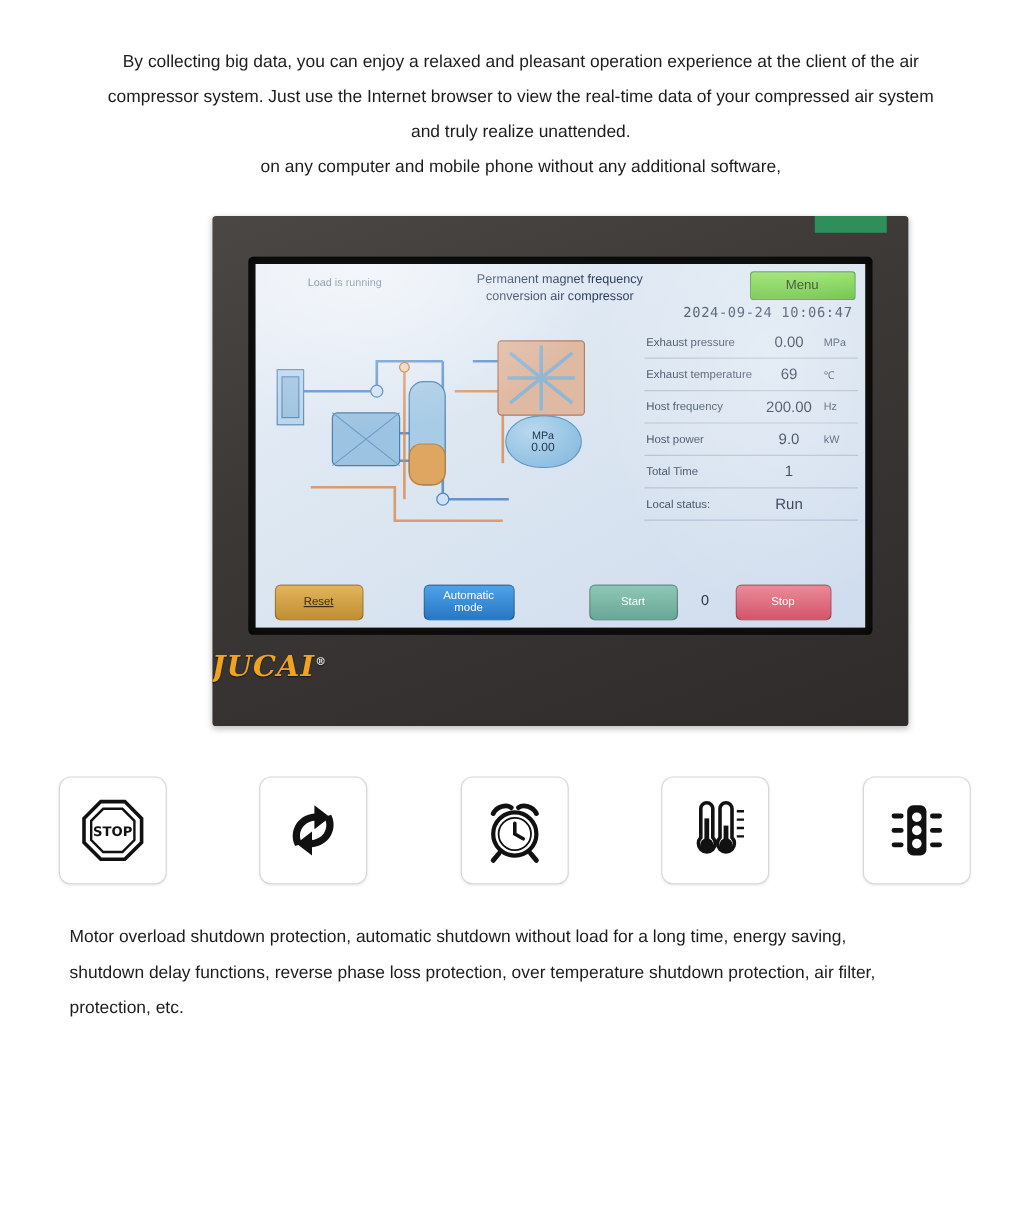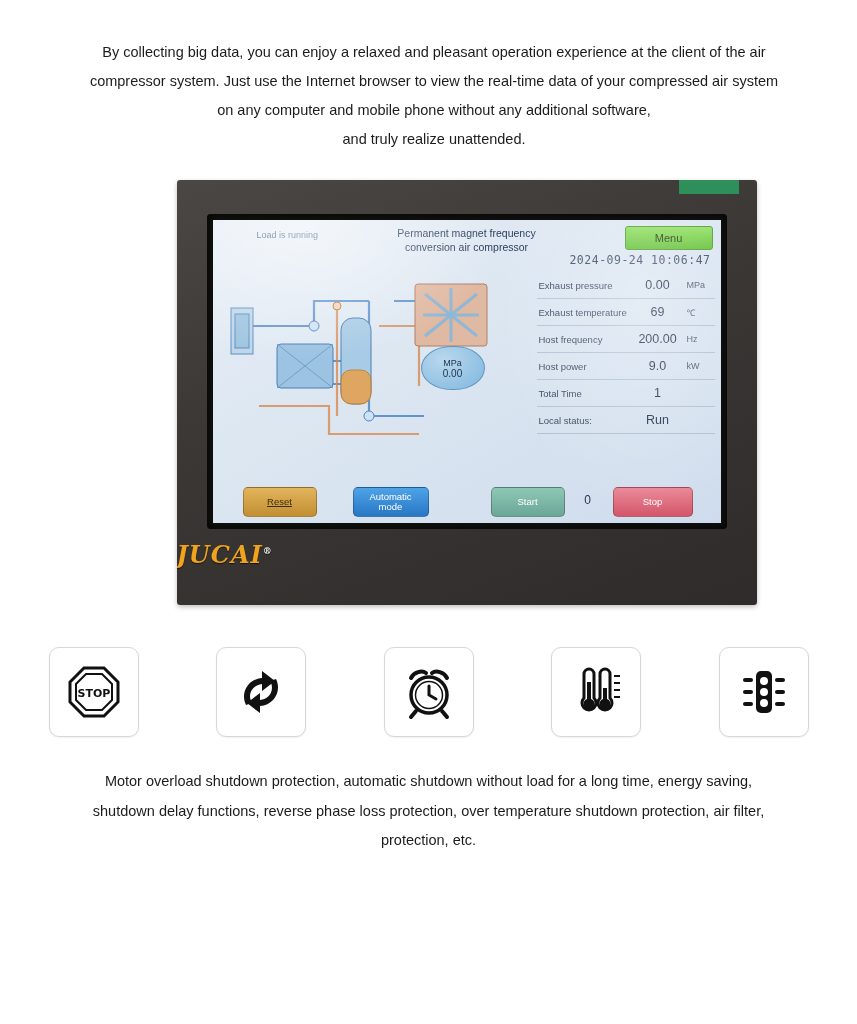--- a/index.html
+++ b/index.html
@@ -181,21 +181,21 @@
     position: absolute;
     height: 28px;
     border-radius: 5px;
     display: flex; align-items: center; justify-content: center;
     font-size: 9.5px;
     line-height: 1.1;
     text-align: center;
     color: #ffffff;
     border: 1px solid rgba(0,0,0,.25);
   }
-  .btn-reset { left: 30px; width: 72px; background: linear-gradient(180deg,#e2b45c,#c28f32); color: #3b2d0c; text-decoration: underline;}
+  .btn-reset { left: 16px; width: 72px; background: linear-gradient(180deg,#e2b45c,#c28f32); color: #3b2d0c; text-decoration: underline;}
   .btn-auto  { left: 140px; width: 74px; background: linear-gradient(180deg,#4ea3e8,#2877c4); }
   .btn-start { left: 278px; width: 72px; background: linear-gradient(180deg,#8fc7b4,#6aa797); }
   .btn-count { left: 360px; width: 30px; background: transparent; border: none; color: #26364d; font-size: 12px;}
   .btn-stop  { left: 400px; width: 78px; background: linear-gradient(180deg,#e98795,#d4566a); }
 
   
   .brand {
     position: absolute;
     left: 0; right: 0; bottom: 36px;
     text-align: left;
@@ -228,32 +228,31 @@
     display: flex; align-items: center; justify-content: center;
     box-shadow: 0 1px 2px rgba(0,0,0,.06);
   }
 
   
   .outro {
     padding: 30px 58px 0 58px;
     font-size: 14.5px;
     line-height: 2.05;
     color: #1c1c1c;
-    text-align: center;
   }
   .outro .line { display: block; }
 </style>
 </head>
 <body>
 
 <div class="intro">
   <span class="line">By collecting big data, you can enjoy a relaxed and pleasant operation experience at the client of the air</span>
   <span class="line">compressor system. Just use the Internet browser to view the real-time data of your compressed air system</span>
+  <span class="line">and truly realize unattended.</span>
   <span class="line">on any computer and mobile phone without any additional software,</span>
-  <span class="line">and truly realize unattended.</span>
 </div>
 
 <div class="panel-wrap">
   <div class="panel-outer">
     <div class="panel-green-tab"></div>
 
     <div class="panel-bezel">
       <div class="screen">
 
         <div class="schematic">

